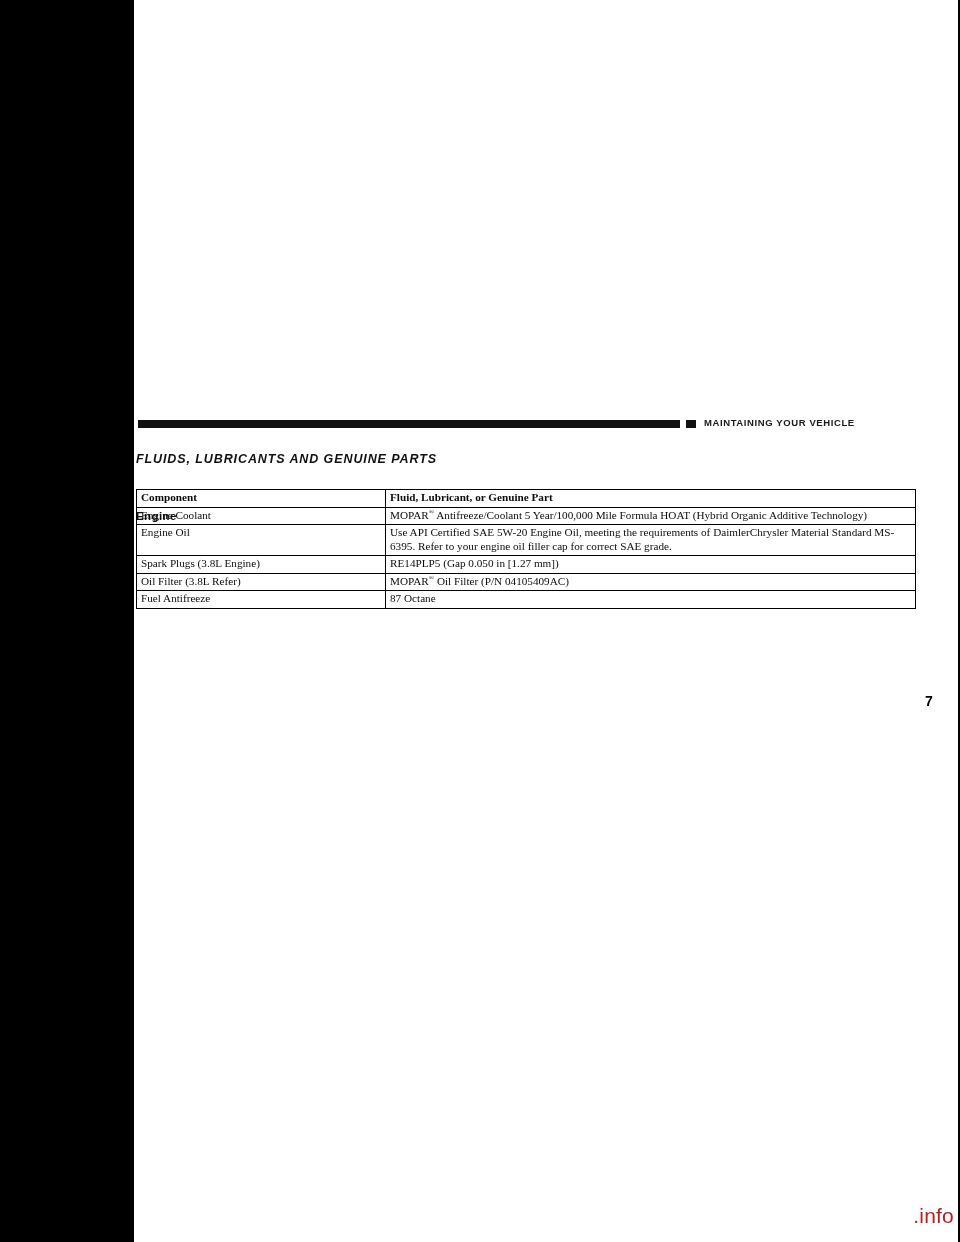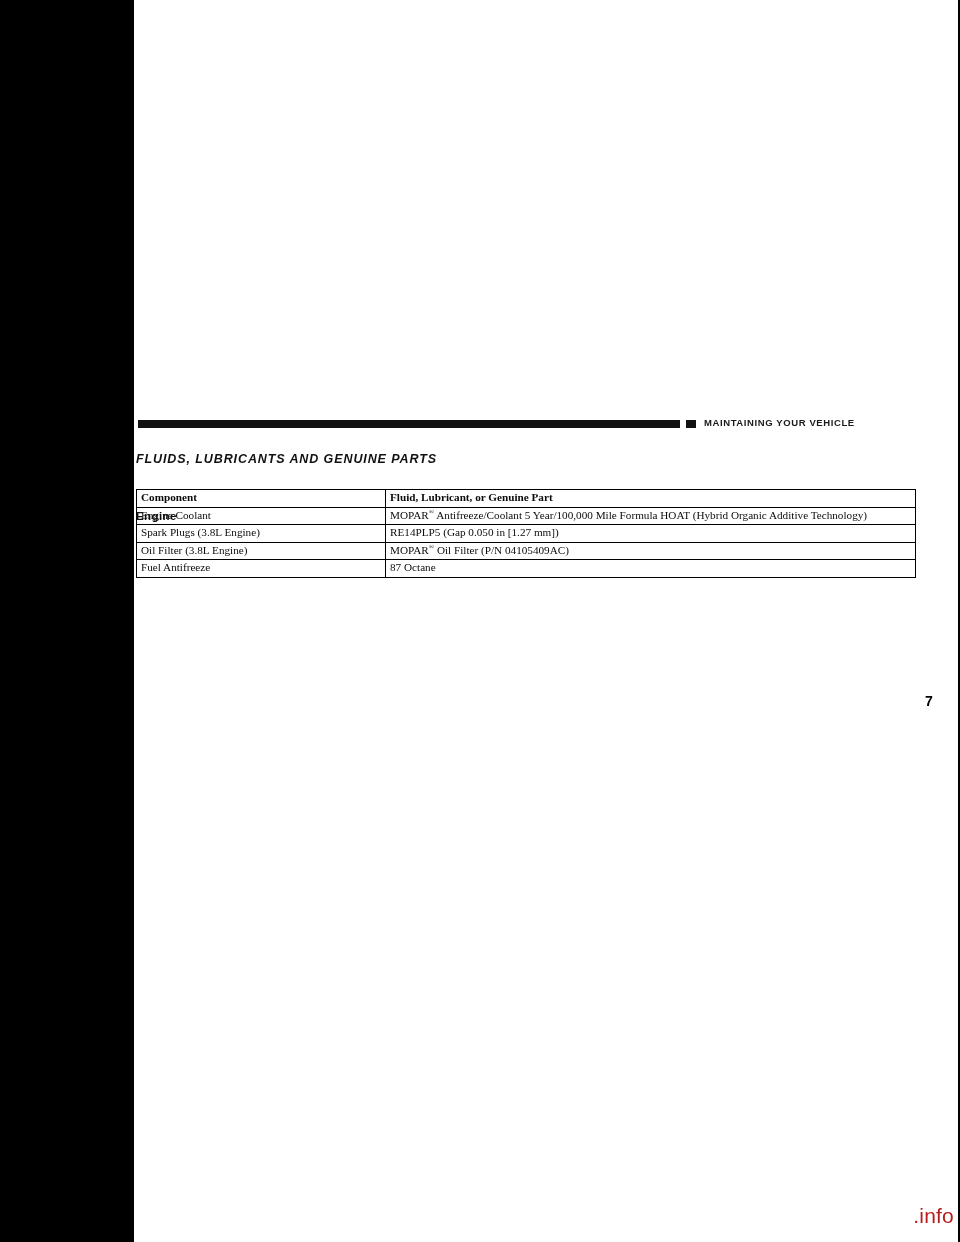--- a/index.html
+++ b/index.html
@@ -193,25 +193,29 @@
       <tbody id="table-body">
           <tr class="head">
             <td class="col1">Component</td>
             <td class="col2">Fluid, Lubricant, or Genuine Part</td>
           </tr>
           <tr>
             <td class="col1">Engine Coolant</td>
             <td class="col2"><span>MOPAR</span><sup>®</sup> Antifreeze/Coolant 5 Year/100,000 Mile Formula HOAT (Hybrid Organic Additive Technology)</td>
           </tr>
           <tr>
+            <td class="col1">Engine Oil</td>
+            <td class="col2">Use API Certified SAE 5W-20 Engine Oil, meeting the requirements of DaimlerChrysler Material Standard MS-6395. Refer to your engine oil filler cap for correct SAE grade.</td>
+          </tr>
+          <tr>
             <td class="col1">Spark Plugs (3.8L Engine)</td>
             <td class="col2">RE14PLP5 (Gap 0.050 in [1.27 mm])</td>
           </tr>
           <tr>
-            <td class="col1">Oil Filter (3.8L Engine)</td>
+            <td class="col1">Oil Filter (3.8L Refer)</td>
             <td class="col2"><span>MOPAR</span><sup>®</sup> Oil Filter (P/N 04105409AC)</td>
           </tr>
           <tr>
             <td class="col1">Fuel Antifreeze</td>
             <td class="col2">87 Octane</td>
           </tr>
         </tbody>
     </table>
   </div>
 

